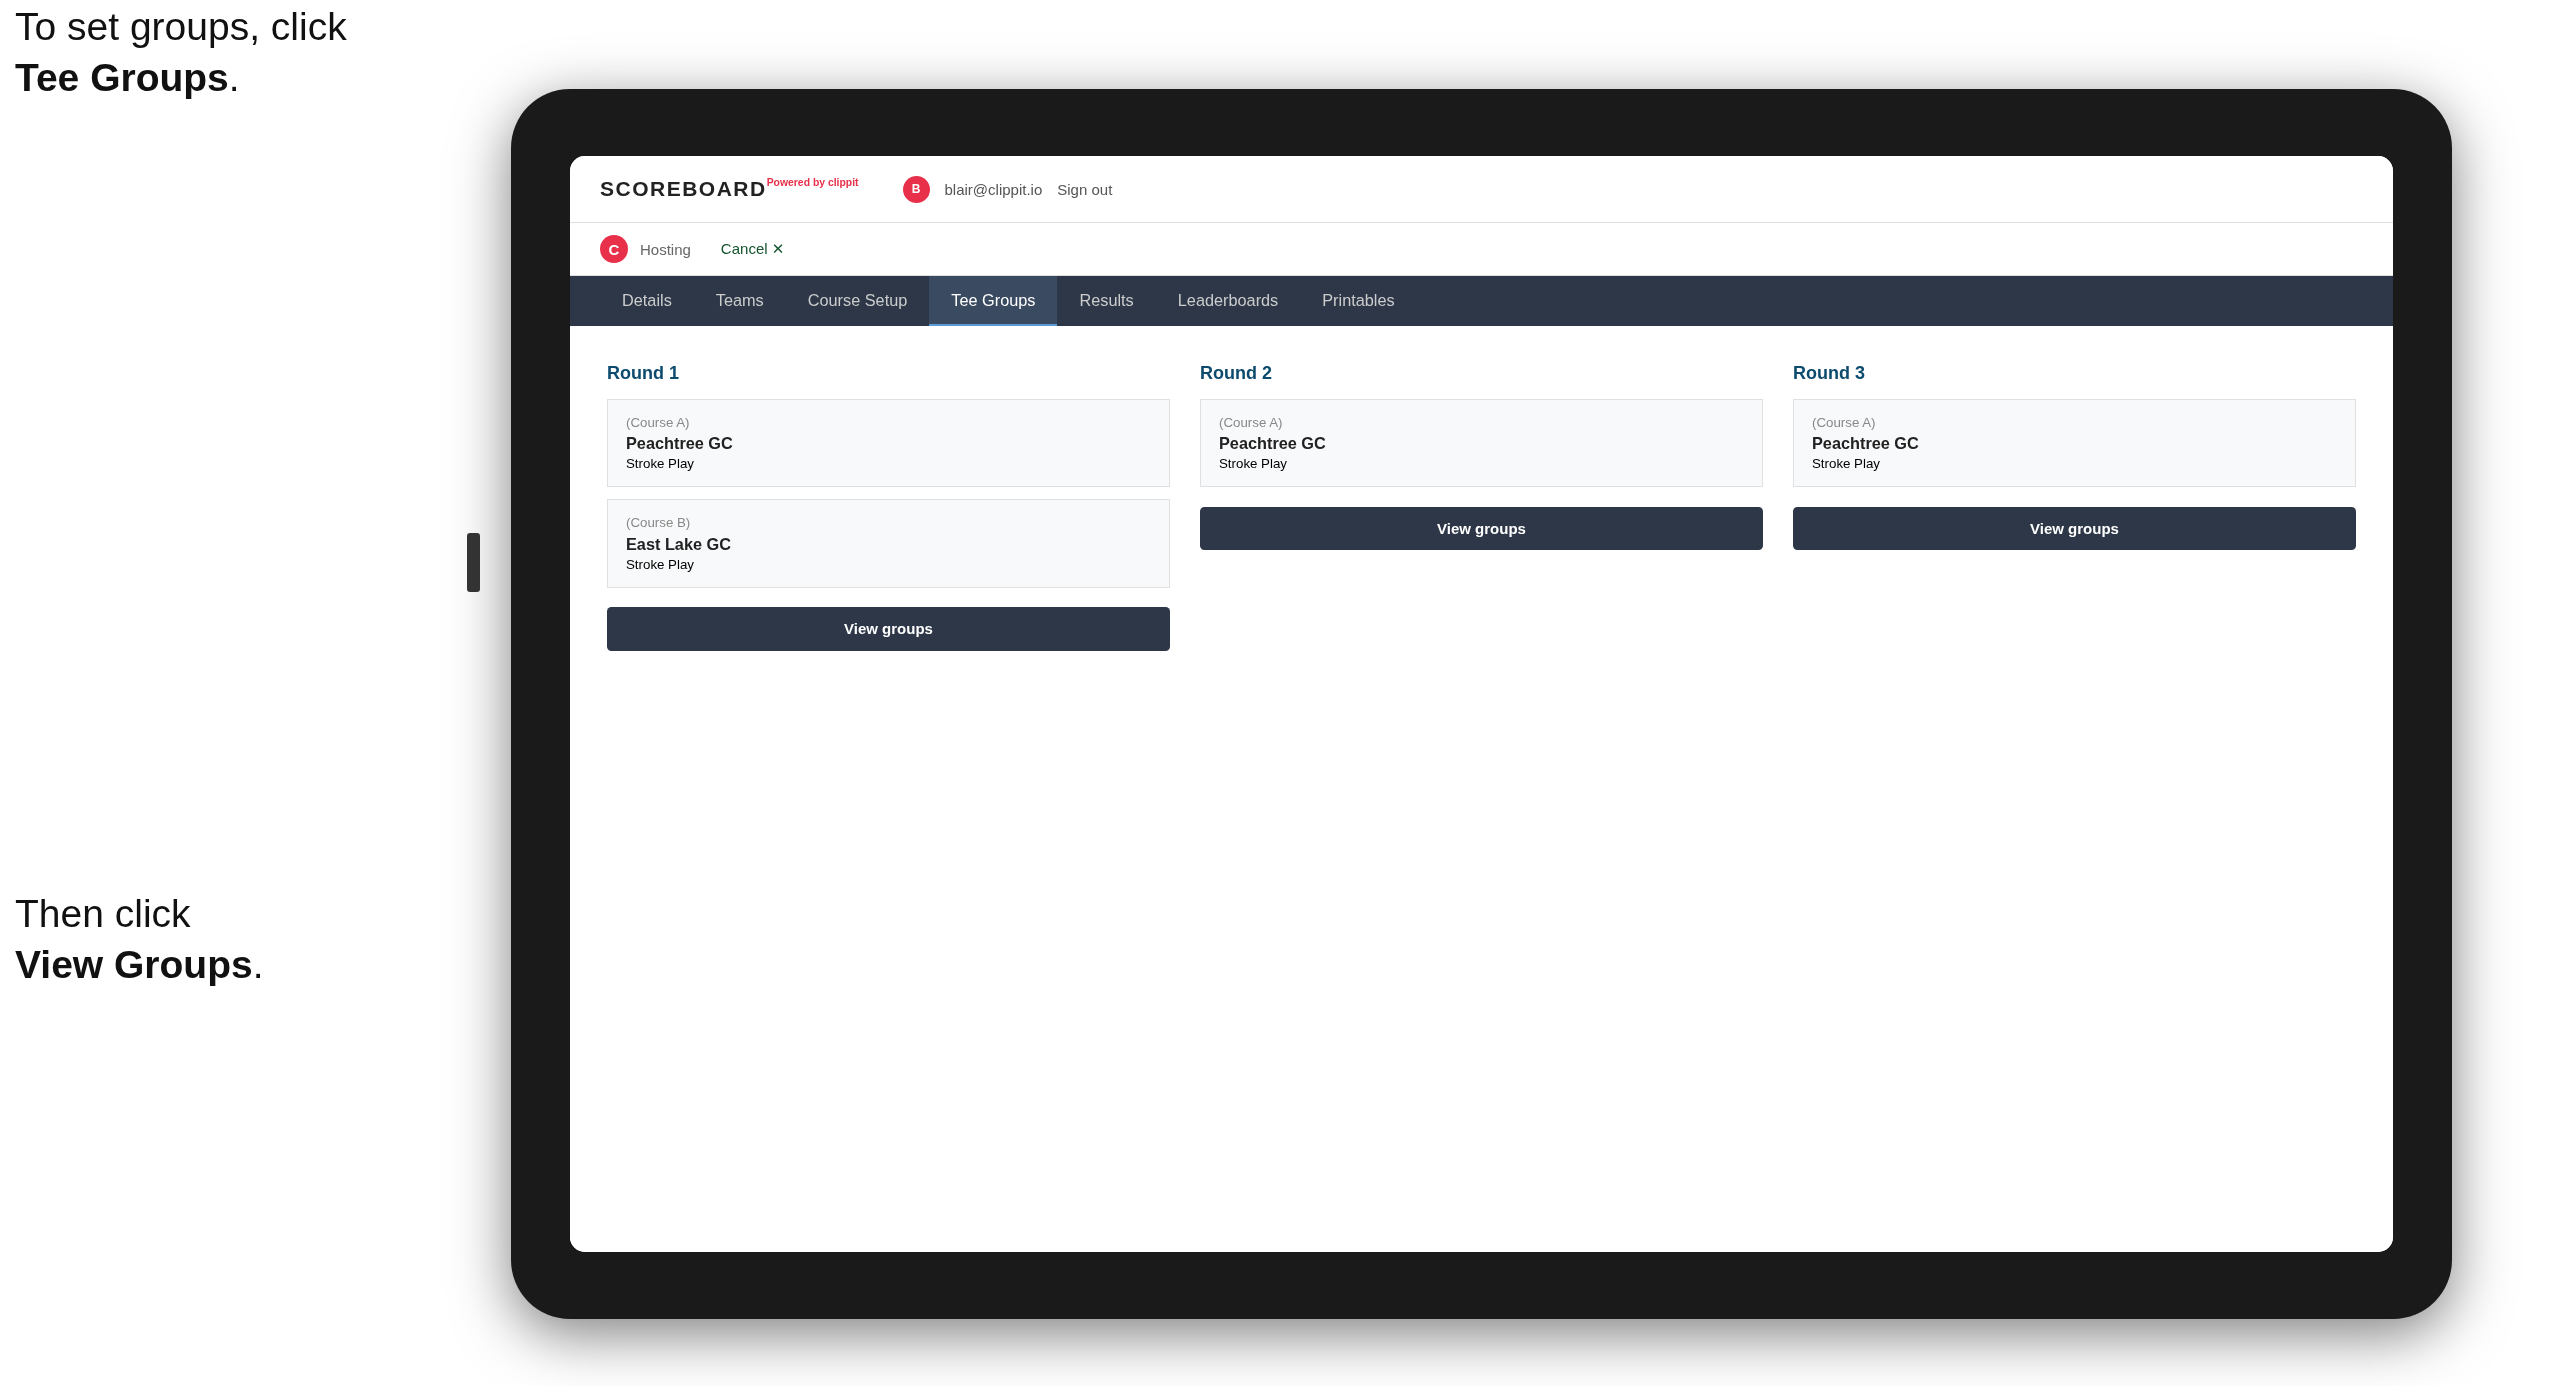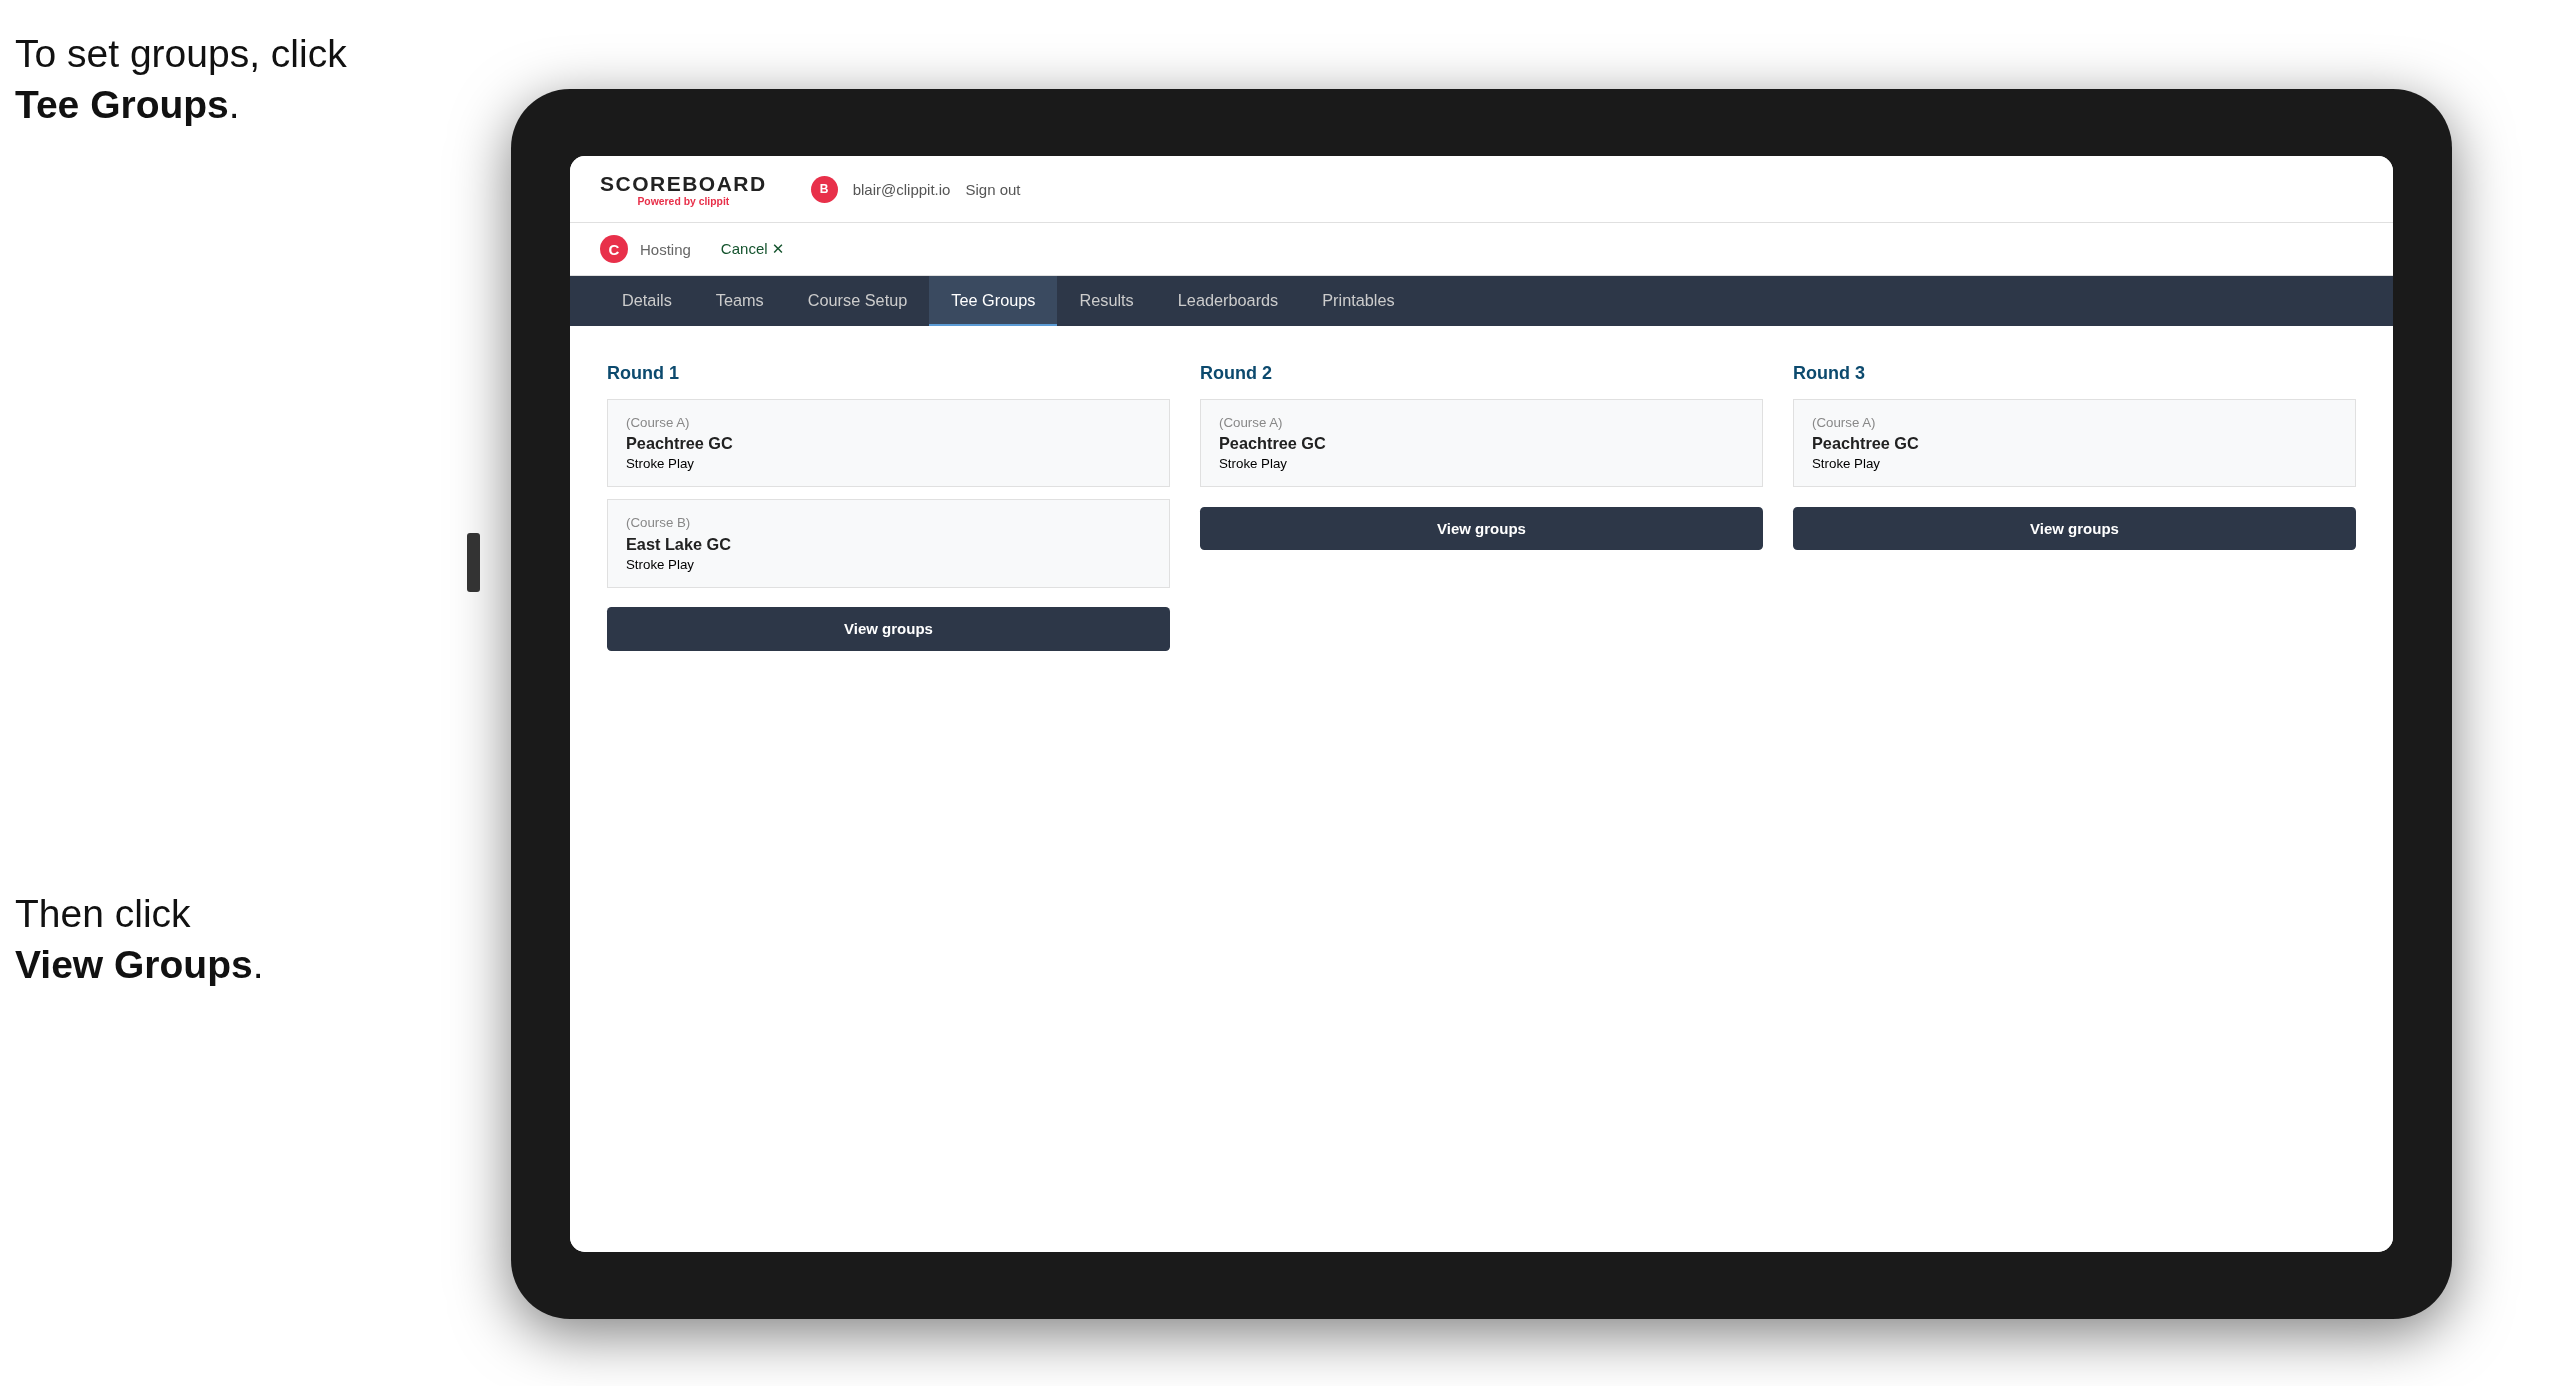--- a/index.html
+++ b/index.html
@@ -8,21 +8,21 @@
       font-family: -apple-system, BlinkMacSystemFont, 'Segoe UI', Arial, sans-serif;
       width: 2576px;
       height: 1386px;
       position: relative;
       overflow: hidden;
     }
 
     
     .instruction-top {
       position: absolute;
-      top: 29px;
+      top: 2px;
       left: 15px;
       font-size: 39px;
       line-height: 1.3;
       color: #111;
     }
     .instruction-top strong {
       font-weight: 900;
     }
 
     
@@ -69,23 +69,22 @@
       height: 67px;
       display: flex;
       align-items: center;
       padding: 0 30px;
       border-bottom: 0.7px solid #e0e0e0;
       flex-shrink: 0;
     }
 
     .logo-area {
       display: flex;
-      flex-direction: column;
+      flex-direction: row;
       margin-right: 44px;
-      text-align: center;
     }
 
     .logo-scoreboard {
       font-size: 21px;
       font-weight: 900;
       letter-spacing: 1.5px;
       color: #222;
     }
 
     .logo-sub {

